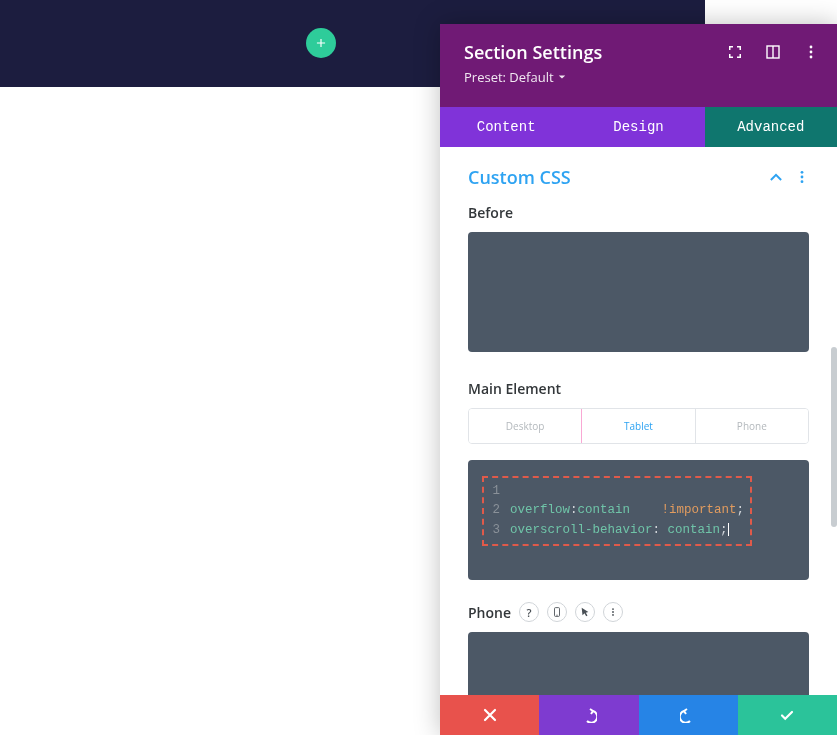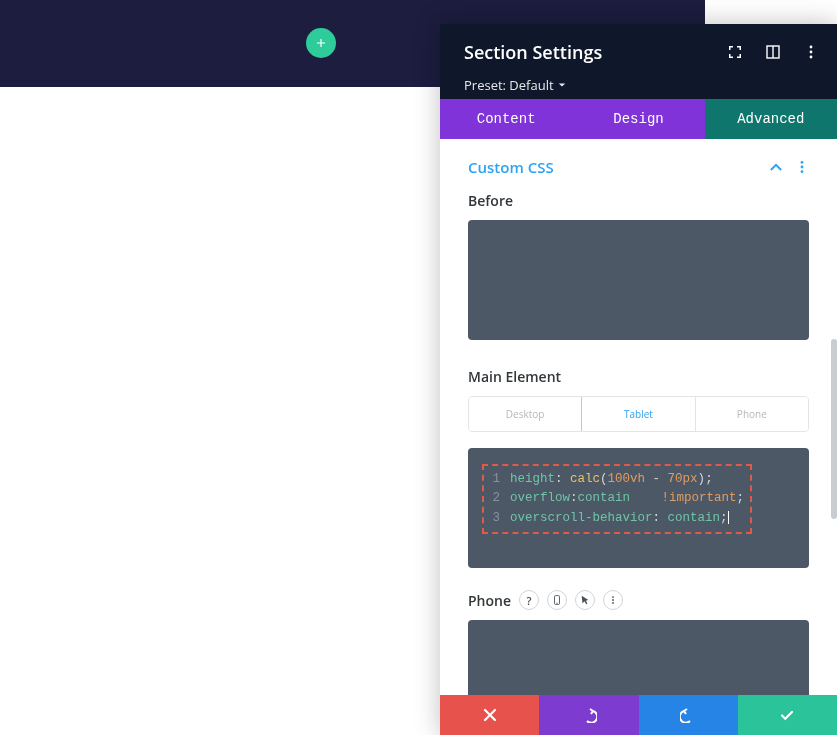--- a/index.html
+++ b/index.html
@@ -36,32 +36,32 @@
     top: 24px;
     left: 440px;
     width: 397px;
     height: 711px;
     background: #fff;
     box-shadow: 0 0 24px rgba(0,0,0,.25);
     display: flex;
     flex-direction: column;
   }
   .panel-header {
-    background: #0f172a;
+    background: #701a75;
     color: #fff;
-    padding: 16px 24px 4px 24px;
+    padding: 16px 24px 20px 24px;
     position: relative;
   }
   .panel-title {
     font-size: 18px;
     font-weight: 600;
   }
   .panel-preset {
     font-size: 13px;
-    margin-top: 12px;
+    margin-top: 4px;
     opacity: .9;
     display: inline-flex;
     align-items: center;
     gap: 4px;
     cursor: pointer;
   }
   .panel-preset svg { width: 8px; height: 8px; }
   .panel-head-icons {
     position: absolute;
     top: 20px; right: 18px;
@@ -98,21 +98,21 @@
     position: relative;
   }
   .section-heading-row {
     display: flex;
     align-items: center;
     justify-content: space-between;
     margin-bottom: 14px;
   }
   .section-heading {
     color: #2ea3f2;
-    font-size: 15px;
+    font-size: 18px;
     font-weight: 600;
   }
   .section-heading-icons {
     display: flex;
     gap: 12px;
     align-items: center;
   }
   .section-heading-icons .sicon {
     width: 14px; height: 14px;
     cursor: pointer;
@@ -322,21 +322,20 @@
     <div class="device-tabs">
       <div class="device-tab">Desktop</div>
       <div class="device-tab active">Tablet</div>
       <div class="device-tab">Phone</div>
     </div>
 
     <div class="code-editor">
       <div class="dashed-box">
         <div class="code-line">
           <span class="lineno">1</span>
-          <span><span class="tok-prop">height</span><span class="tok-punc">: </span><span class="tok-func">calc</span><span class="tok-punc">(</span><span class="tok-num">100vh</span><span class="tok-punc"> - </span><span class="tok-num">70px</span><span class="tok-punc">)</span><span class="tok-punc">;</span></span>
         </div>
         <div class="code-line">
           <span class="lineno">2</span>
           <span><span class="tok-prop">overflow</span><span class="tok-punc">:</span><span class="tok-kw">contain</span><span class="tok-punc"> </span><span class="tok-imp">!important</span><span class="tok-punc">;</span></span>
         </div>
         <div class="code-line">
           <span class="lineno">3</span>
           <span><span class="tok-prop">overscroll-behavior</span><span class="tok-punc">: </span><span class="tok-kw">contain</span><span class="tok-punc">;</span><span class="caret"></span></span>
         </div>
       </div>

